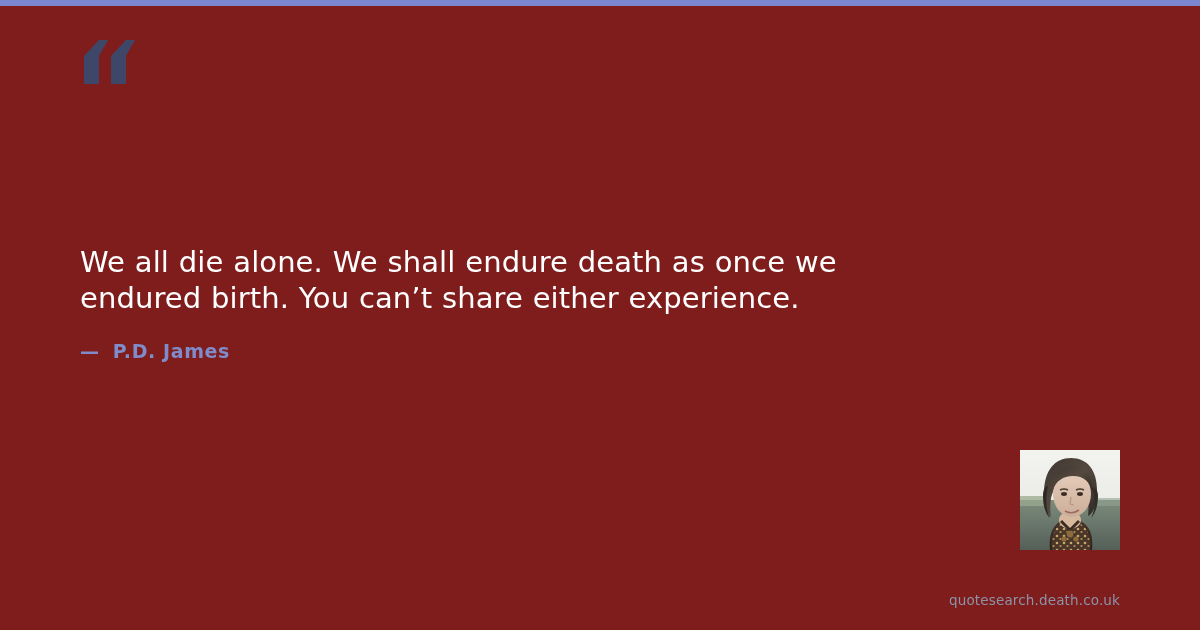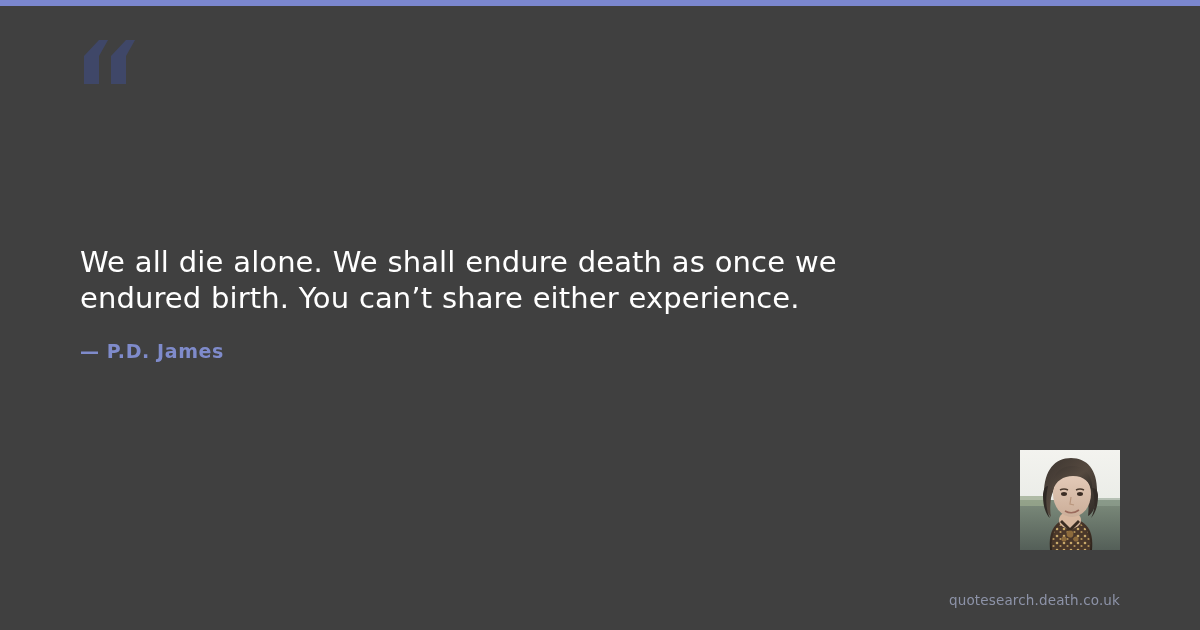--- a/index.html
+++ b/index.html
@@ -13,21 +13,21 @@
     overflow: hidden;
     background: #1e2337;
     font-family: "DejaVu Sans", "Liberation Sans", sans-serif;
     -webkit-font-smoothing: antialiased;
   }
 
   .card {
     position: relative;
     width: 1200px;
     height: 630px;
-    background: #404040;
+    background: #7f1d1d;
     box-sizing: border-box;
   }
 
   
   .top-bar {
     position: absolute;
     top: 0;
     left: 0;
     width: 1200px;
     height: 6px;
@@ -76,20 +76,21 @@
     font-size: 19px;
     font-weight: 700;
     letter-spacing: 0.6px;
     white-space: pre;
   }
   .attribution .dash {
     color: #7f8bcb;
   }
   .attribution .author-name {
     color: #7f8bcb;
+    margin-left: 6px;
   }
 
   
   .portrait {
     position: absolute;
     left: 1020px;
     top: 450px;
     width: 100px;
     height: 100px;
     overflow: hidden;

